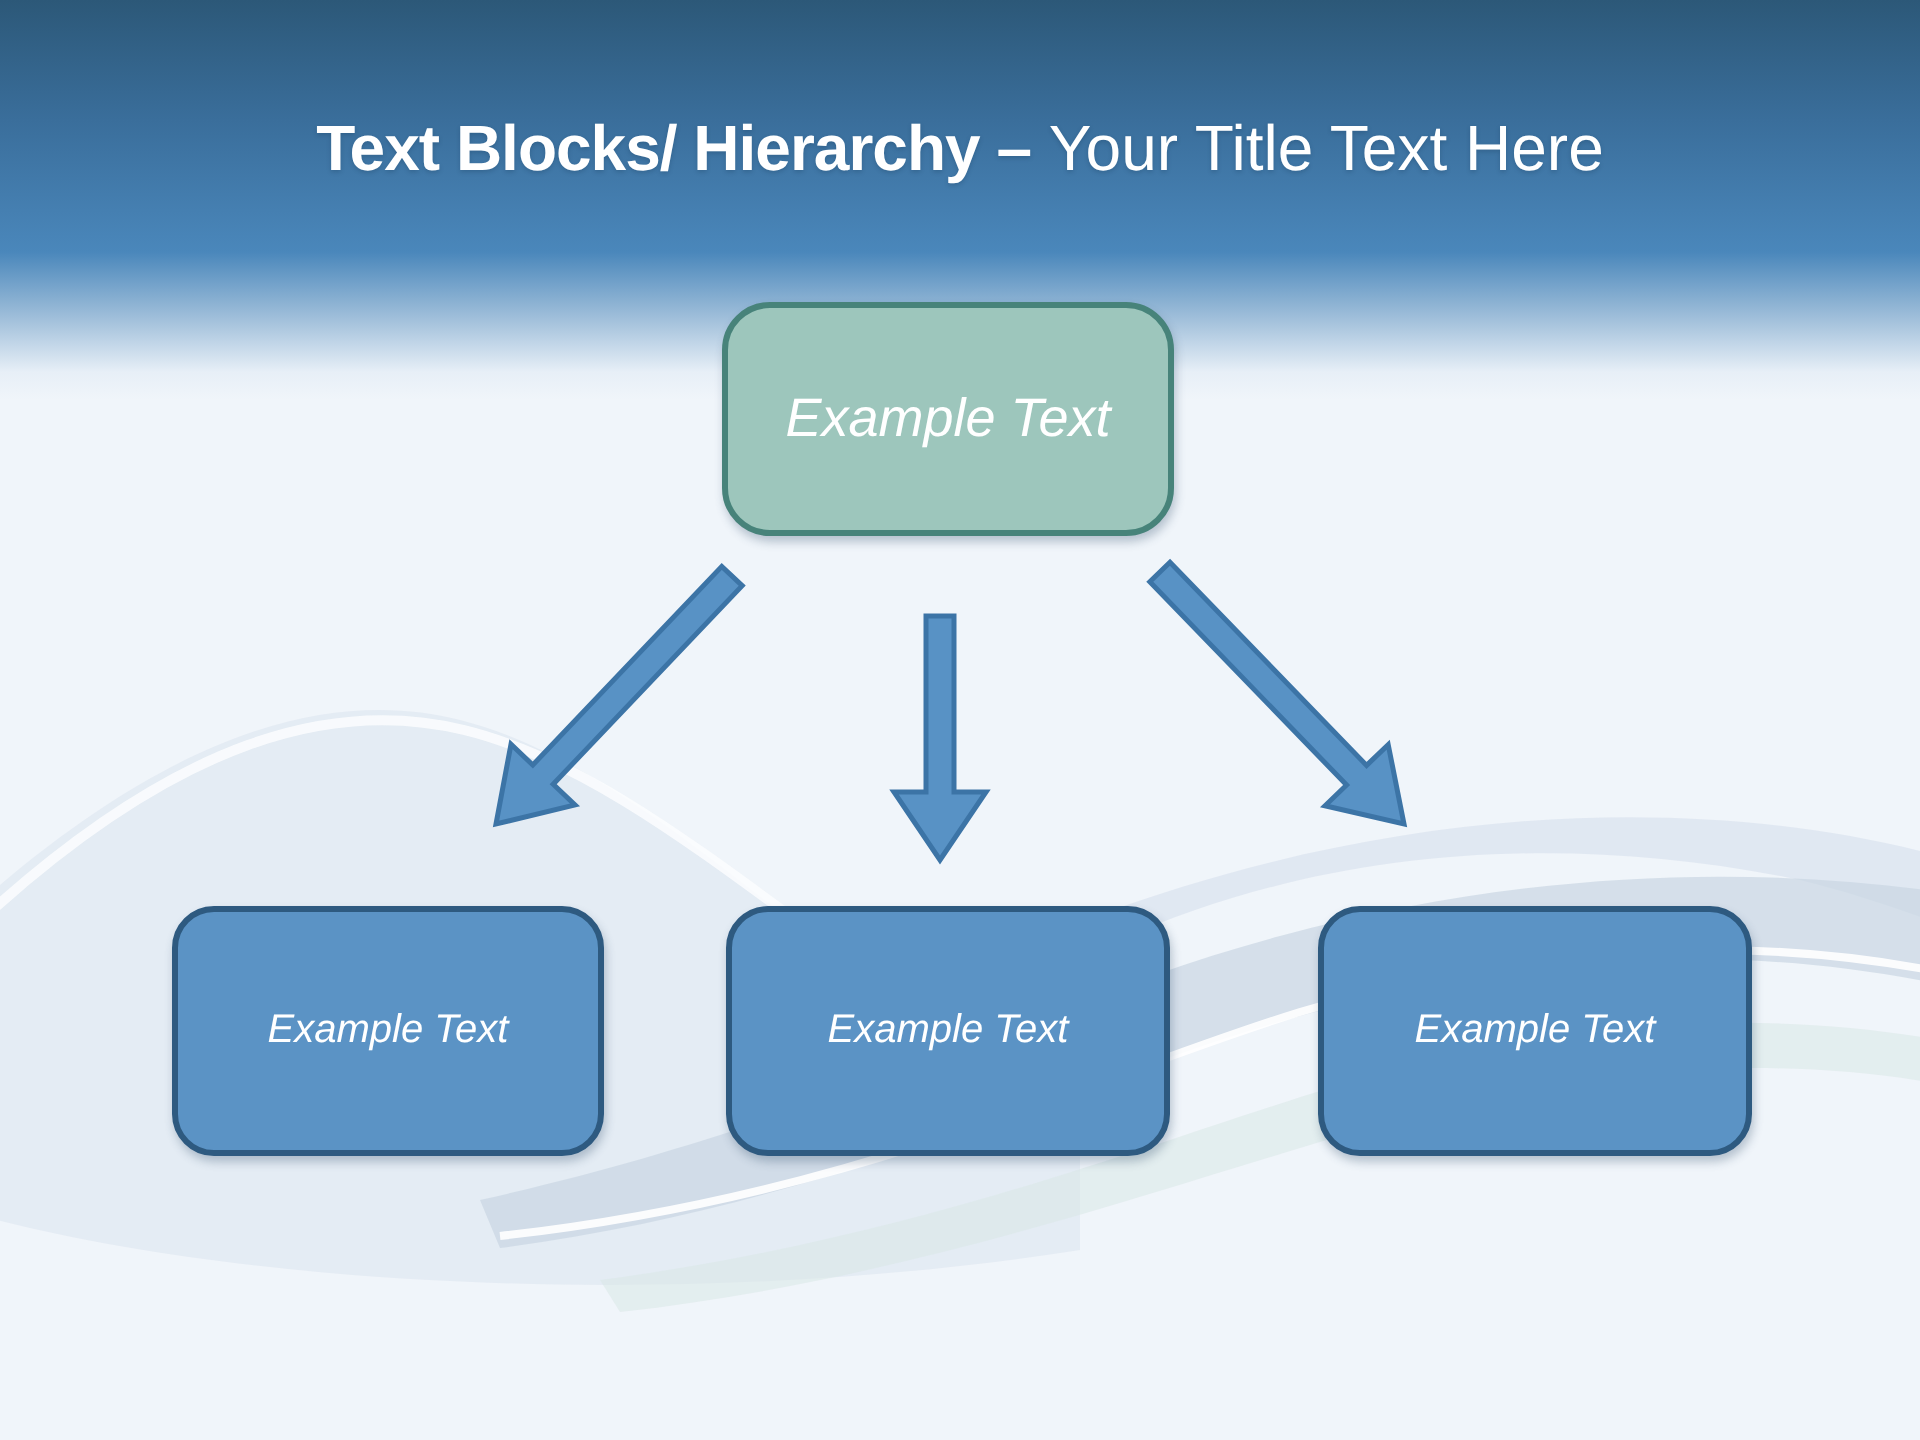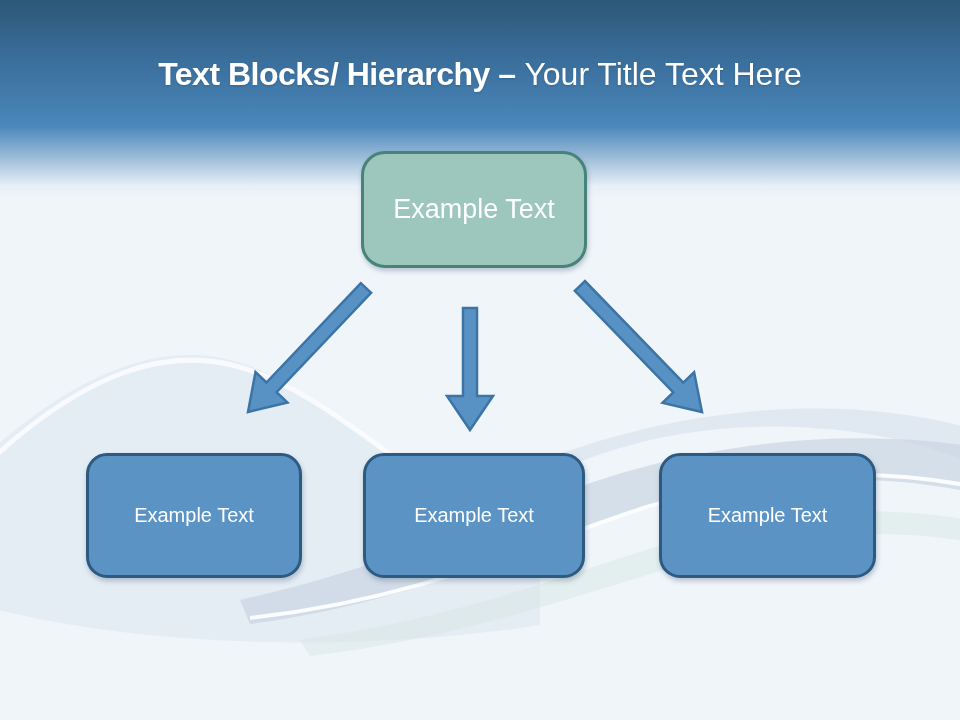--- a/index.html
+++ b/index.html
@@ -39,20 +39,21 @@
     white-space:nowrap;
     text-shadow:0 1px 2px rgba(20,50,80,.25);
   }
   .title .bold{font-weight:700;letter-spacing:-.5px;}
   .title .regular{font-weight:400;letter-spacing:0;}
   .waves{position:absolute;left:0;top:0;width:960px;height:720px;pointer-events:none;}
   .node{
     position:absolute;display:flex;align-items:center;justify-content:center;
     color:var(--text);text-align:center;
     box-shadow:1px 3px 5px rgba(45,75,105,.30);
+    font-style:italic;
   }
   .root{
     left:361px;top:151px;width:226px;height:117px;
     background:var(--root-fill);
     border:3px solid var(--root-border);
     border-radius:24px;
     font-size:27px;
   }
   .child{
     top:453px;height:125px;

